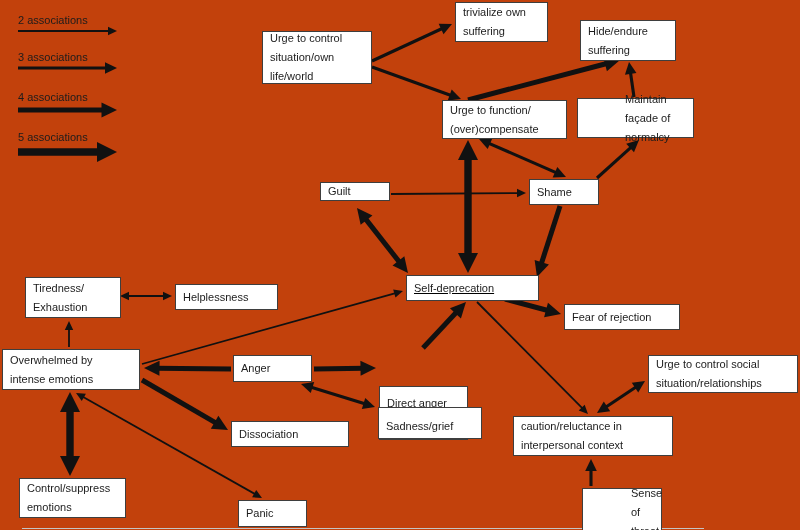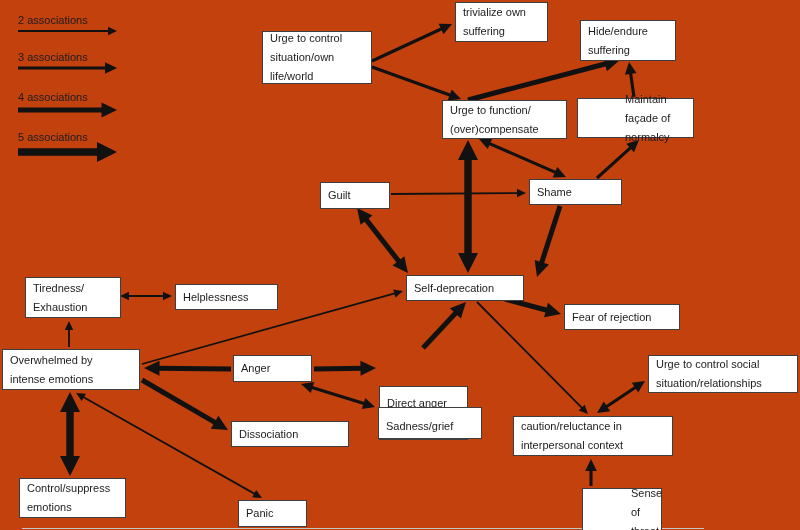--- a/index.html
+++ b/index.html
@@ -160,27 +160,27 @@
 suffering</span>
       </div>
       <div class="node" style="left: 402px; top: 100px; width: 125px; height: 39px; margin-left: 40px;">
         <span>Urge to function/
 (over)compensate</span>
       </div>
       <div class="node" style="left: 577px; top: 98px; width: 117px; height: 40px; padding-left: 47px;">
         <span>Maintain façade of
 normalcy</span>
       </div>
-      <div class="node" style="left: 320px; top: 182px; width: 70px; height: 27px;">
+      <div class="node" style="left: 320px; top: 182px; width: 70px; height: 19px;">
         <span>Guilt</span>
       </div>
-      <div class="node" style="left: 529px; top: 179px; width: 93px; height: 26px;">
+      <div class="node" style="left: 529px; top: 179px; width: 70px; height: 26px;">
         <span>Shame</span>
       </div>
-      <div class="node" style="left: 406px; top: 275px; width: 118px; height: 26px;">
+      <div class="node" style="left: 406px; top: 275px; width: 133px; height: 26px; text-decoration: underline;">
         <span>Self-deprecation</span>
       </div>
       <div class="node" style="left: 25px; top: 277px; width: 96px; height: 41px;">
         <span>Tiredness/
 Exhaustion</span>
       </div>
       <div class="node" style="left: 175px; top: 284px; width: 103px; height: 26px;">
         <span>Helplessness</span>
       </div>
       <div class="node" style="left: 2px; top: 349px; width: 138px; height: 41px;">

